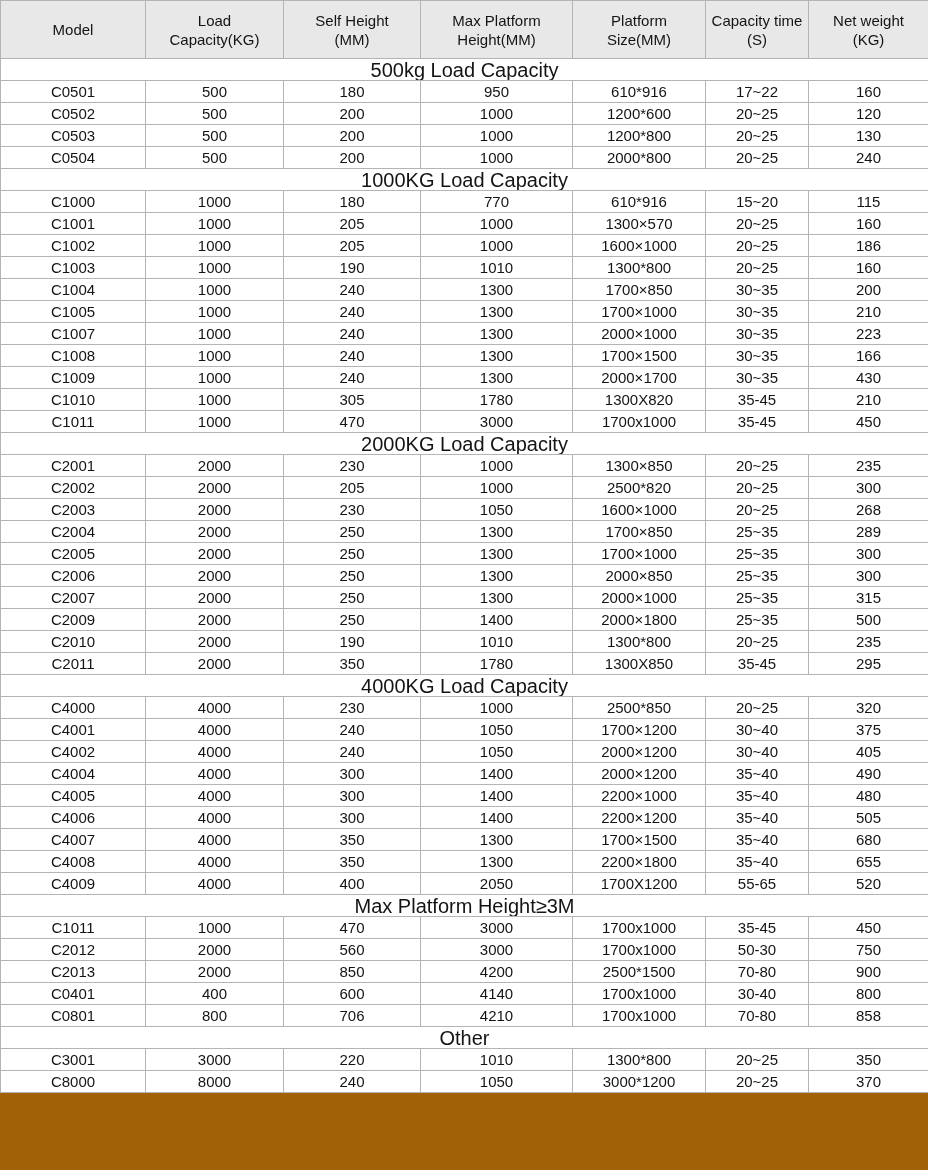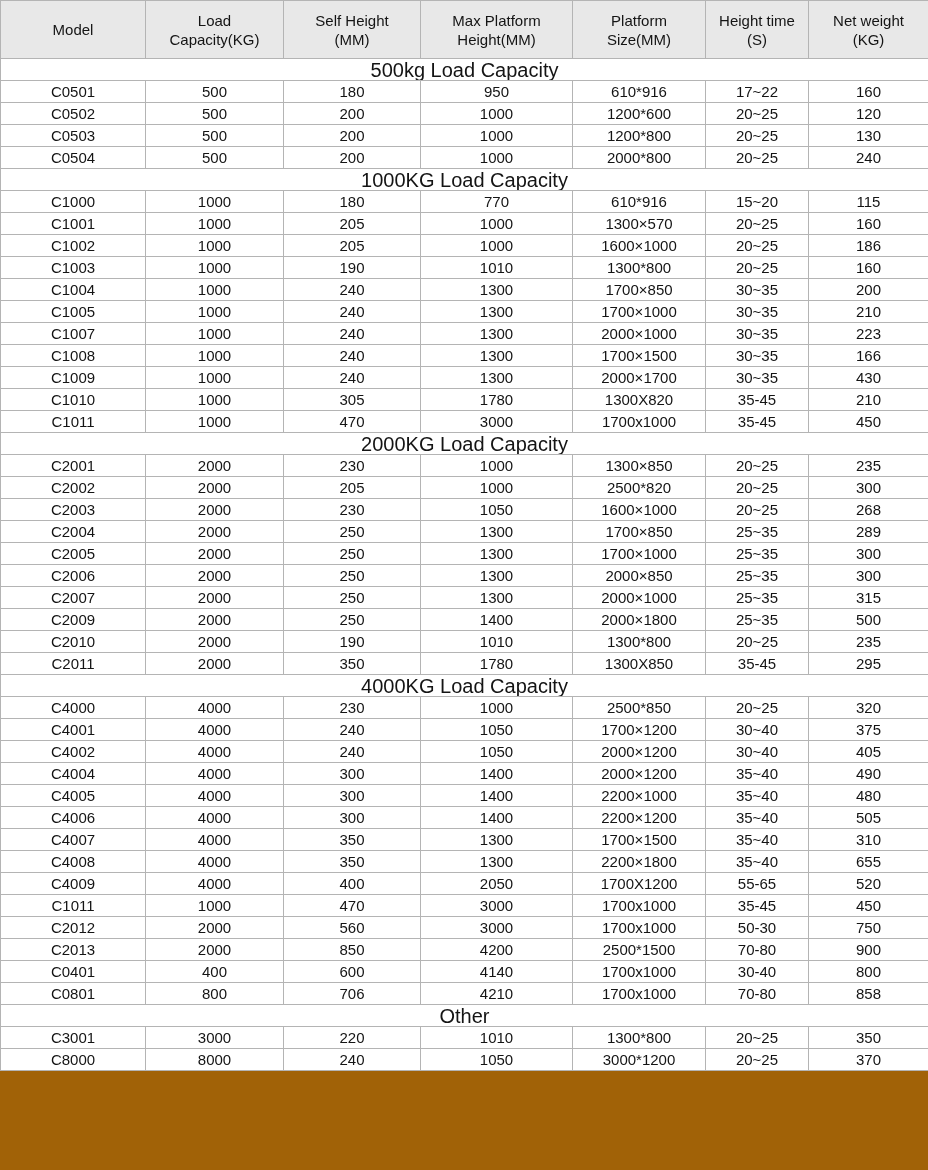--- a/index.html
+++ b/index.html
@@ -66,21 +66,21 @@
       <tr>
           <th>Model</th>
           <th>Load
 Capacity(KG)</th>
           <th>Self Height
 (MM)</th>
           <th>Max Platform
 Height(MM)</th>
           <th>Platform
 Size(MM)</th>
-          <th>Height time
+          <th>Capacity time
 (S)</th>
           <th>Net weight
 (KG)</th>
         </tr>
     </thead>
     <tbody>
         <tr class="section-row">
           <td colspan="7">500kg Load Capacity</td>
         </tr>
         <tr>
@@ -371,39 +371,42 @@
           <td>35~40</td>
           <td>505</td>
         </tr>
         <tr>
           <td>C4007</td>
           <td>4000</td>
           <td>350</td>
           <td>1300</td>
           <td>1700×1500</td>
           <td>35~40</td>
-          <td>310</td>
+          <td>680</td>
         </tr>
         <tr>
           <td>C4008</td>
           <td>4000</td>
           <td>350</td>
           <td>1300</td>
           <td>2200×1800</td>
           <td>35~40</td>
           <td>655</td>
         </tr>
         <tr>
           <td>C4009</td>
           <td>4000</td>
           <td>400</td>
           <td>2050</td>
           <td>1700X1200</td>
           <td>55-65</td>
           <td>520</td>
+        </tr>
+        <tr class="section-row">
+          <td colspan="7">Max Platform Height≥3M</td>
         </tr>
         <tr>
           <td>C1011</td>
           <td>1000</td>
           <td>470</td>
           <td>3000</td>
           <td>1700x1000</td>
           <td>35-45</td>
           <td>450</td>
         </tr>

